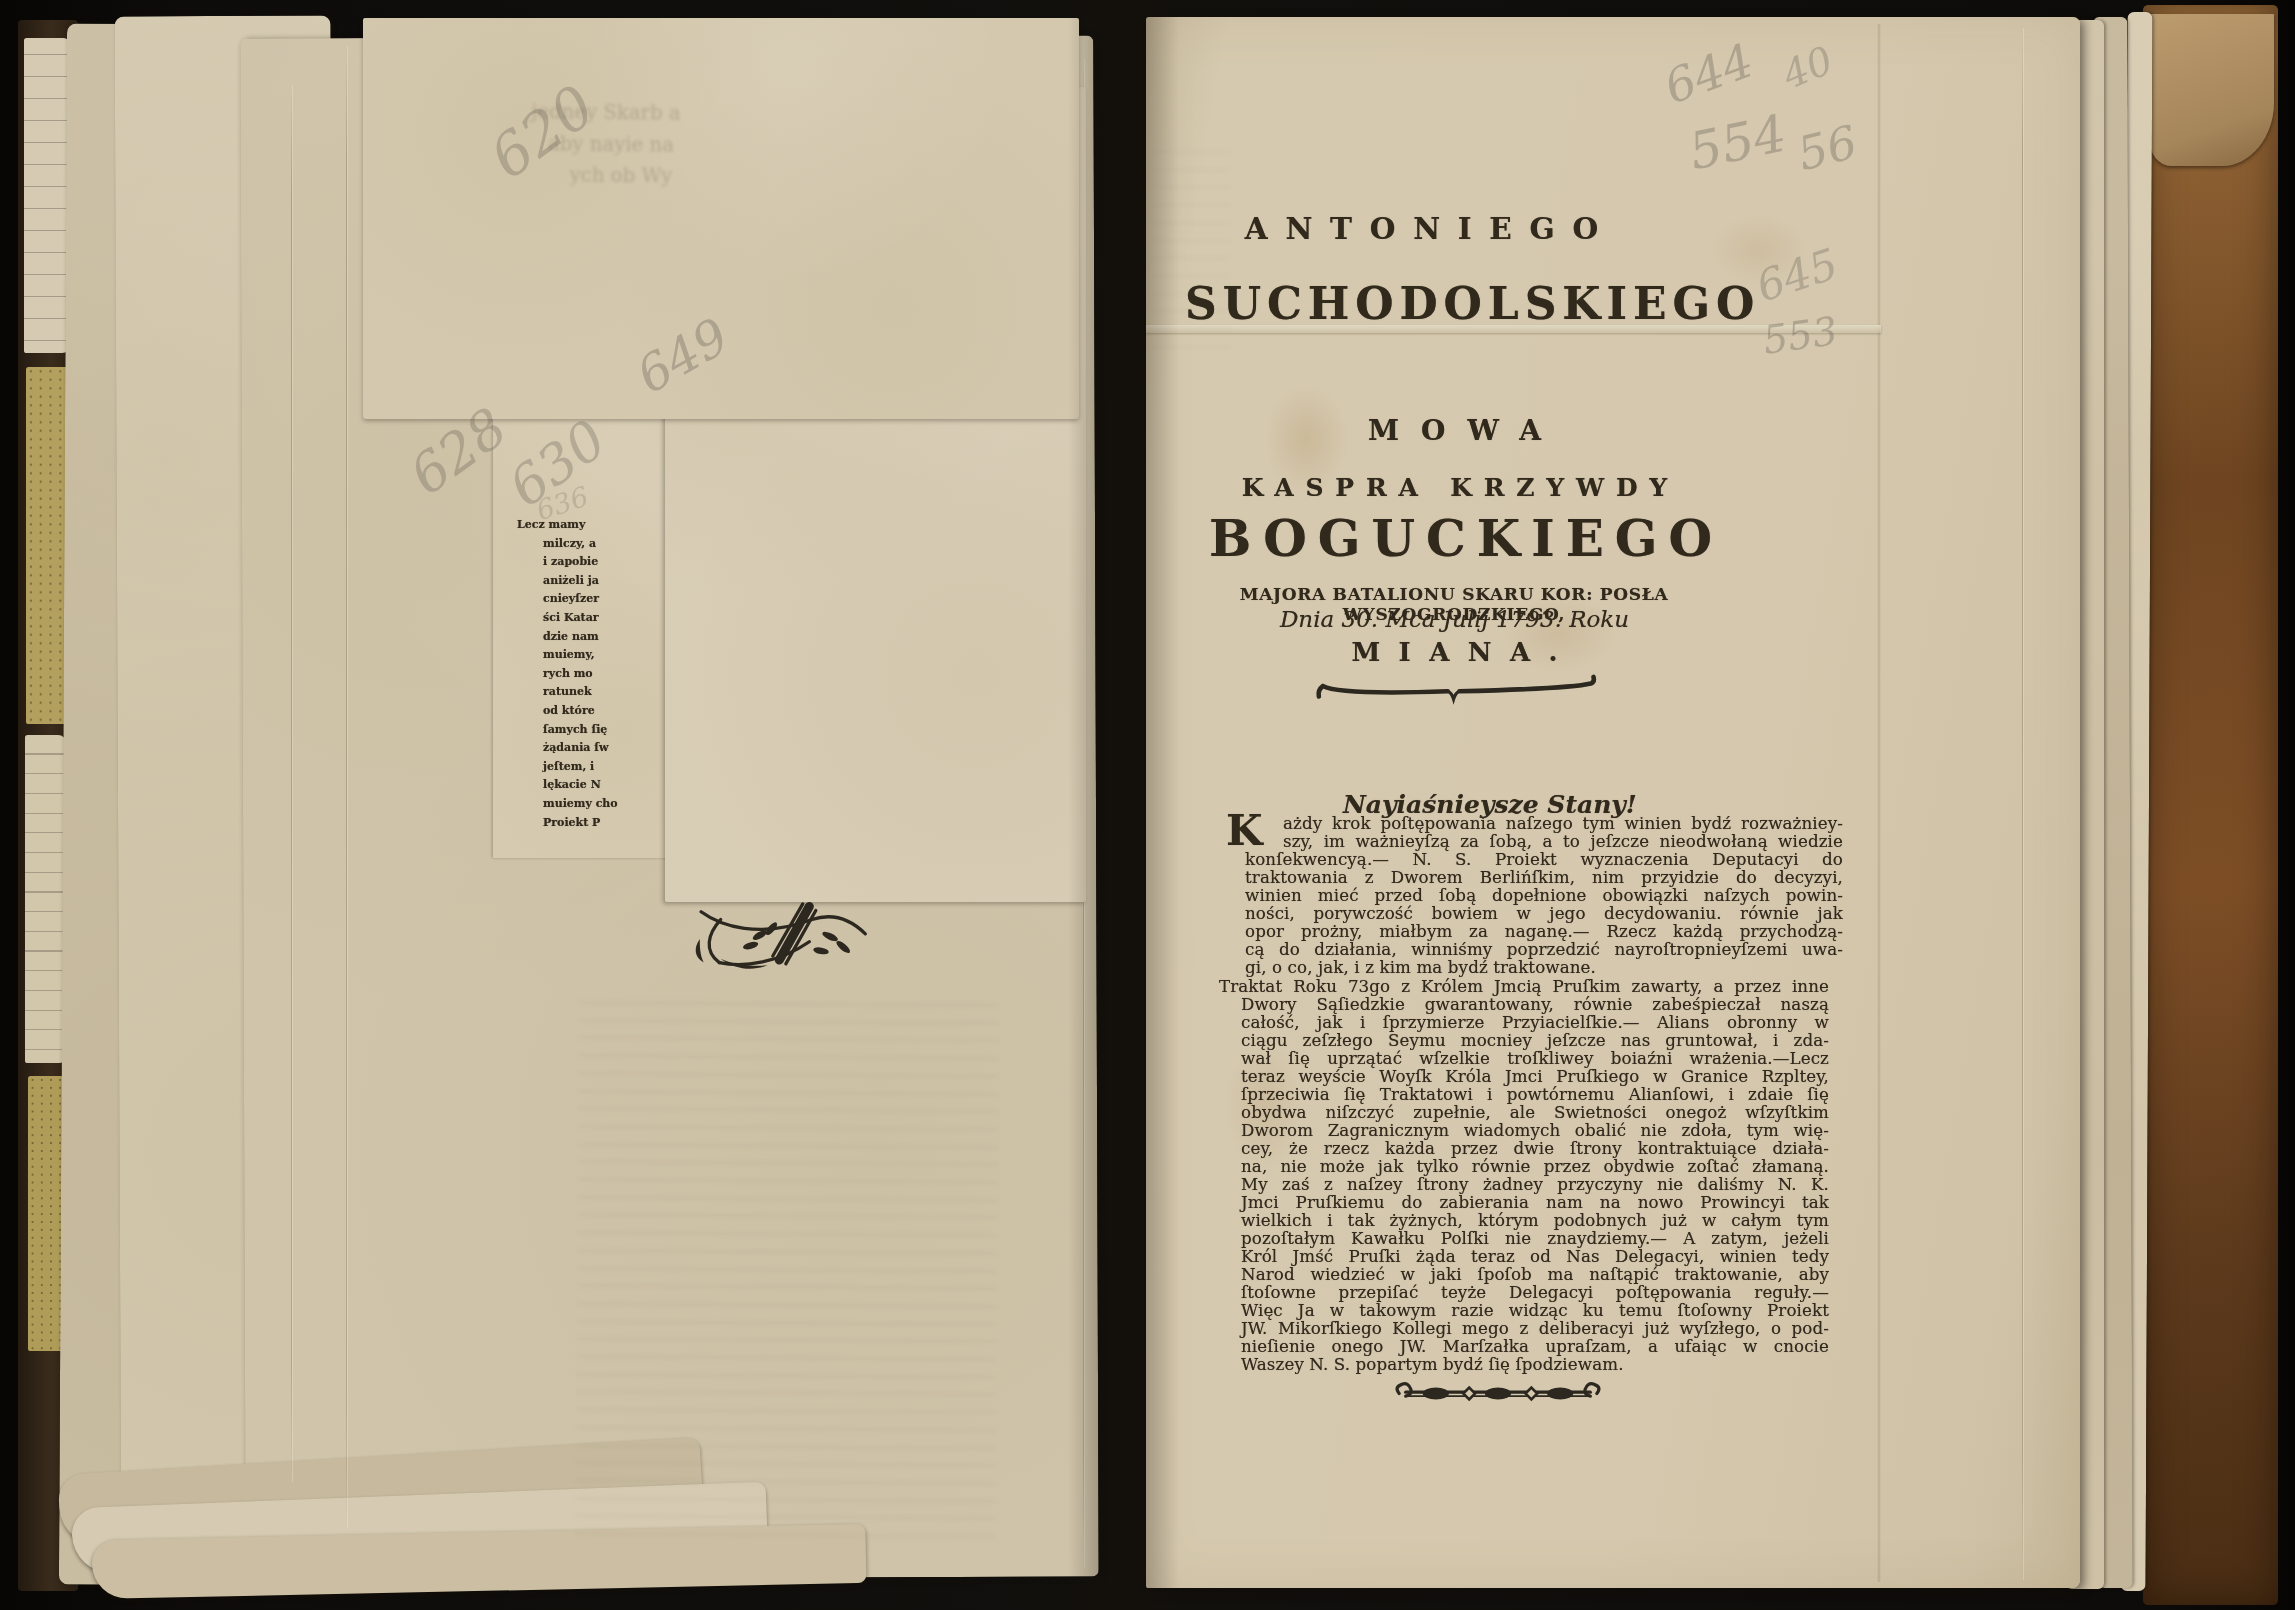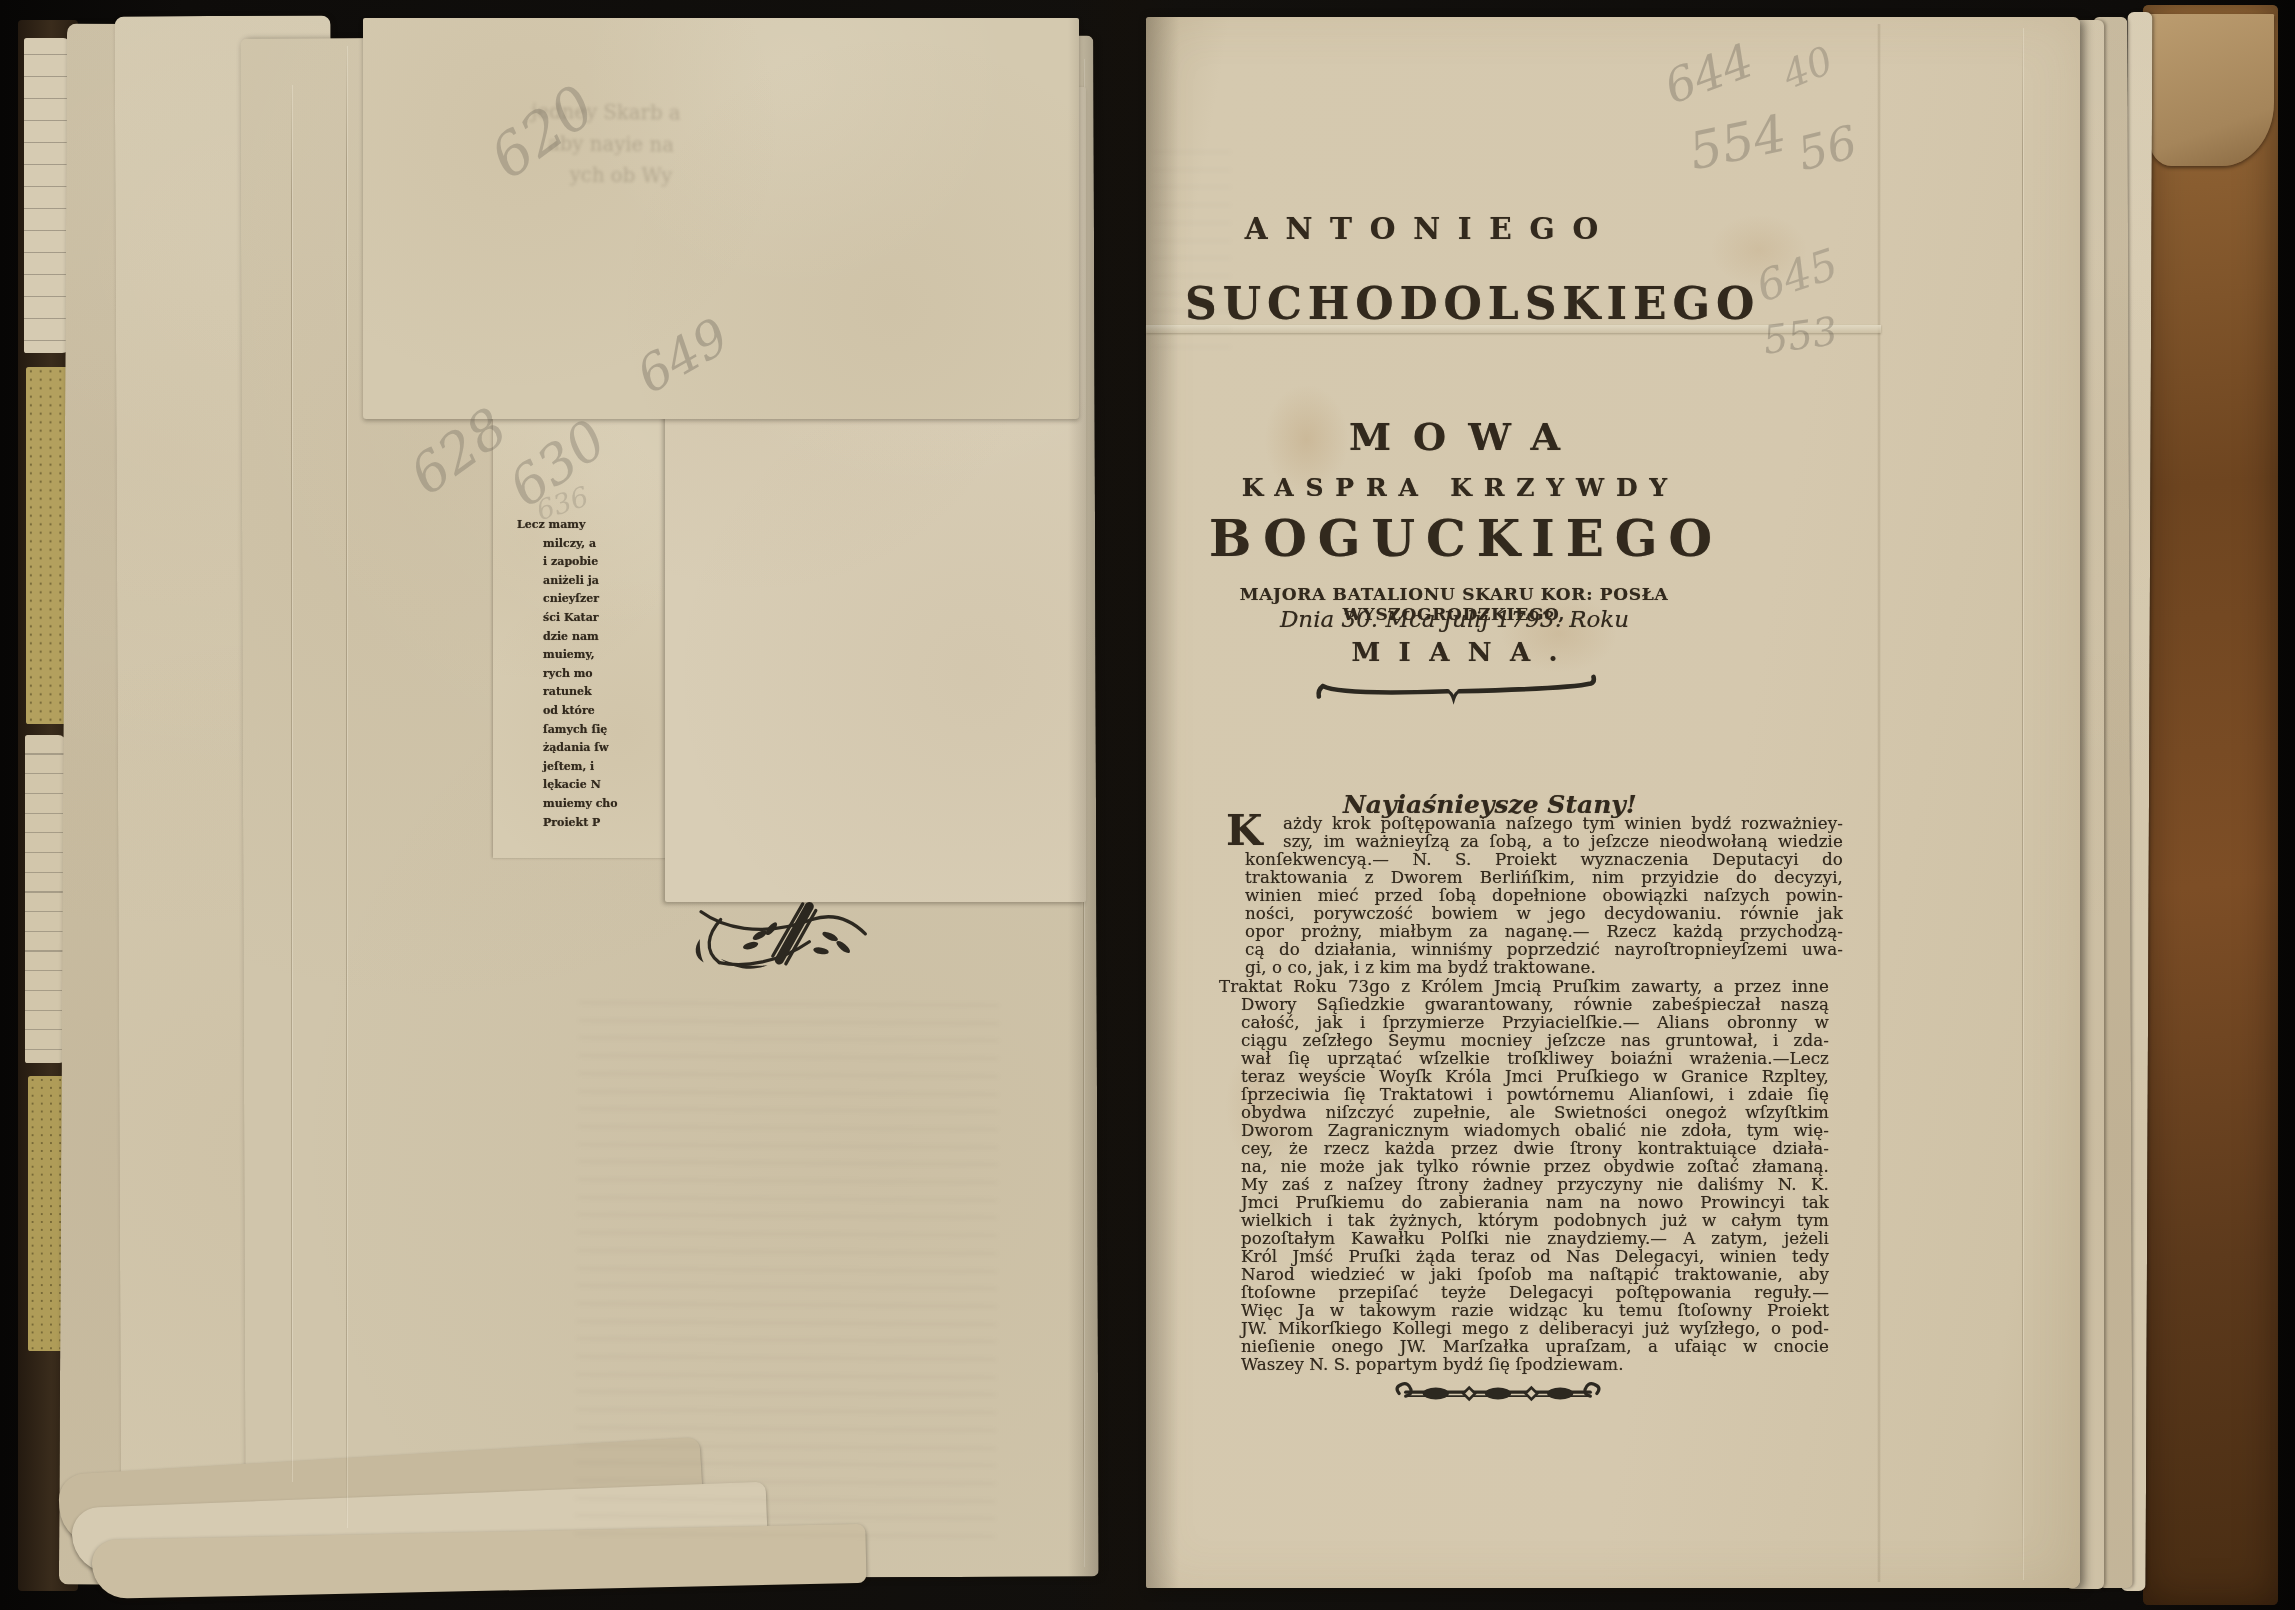--- a/index.html
+++ b/index.html
@@ -151,21 +151,21 @@
                 background:linear-gradient(rgba(226,218,196,.95),rgba(198,186,158,.5));
                 box-shadow:0 1.3px 2px rgba(70,58,38,.3);"></div>
 
     <div class="abs pencil" style="left:518px;top:29px;font-size:47px;transform:rotate(-20deg);opacity:.55;">644</div>
     <div class="abs pencil" style="left:637px;top:27.5px;font-size:39px;transform:rotate(-22deg);opacity:.5;">40</div>
     <div class="abs pencil" style="left:543px;top:96px;font-size:51px;transform:rotate(-12deg);opacity:.55;">554</div>
     <div class="abs pencil" style="left:652px;top:104px;font-size:46px;transform:rotate(-14deg);opacity:.55;">56</div>
     <div class="abs pencil" style="left:610px;top:233px;font-size:43px;transform:rotate(-18deg);opacity:.5;">645</div>
     <div class="abs pencil" style="left:617px;top:296px;font-size:39px;transform:rotate(-8deg);opacity:.55;">553</div>
 
-    <div class="abs ctr ink" style="left:79px;top:397px;width:459px;font-size:38px;font-weight:700;letter-spacing:22px;text-indent:22px;">MOWA</div>
+    <div class="abs ctr ink" style="left:79px;top:397px;width:459px;font-size:28px;font-weight:700;letter-spacing:22px;text-indent:22px;">MOWA</div>
     <div class="abs ctr ink" style="left:79px;top:456px;width:459px;font-size:25px;font-weight:600;letter-spacing:11.8px;text-indent:11.8px;">KASPRA KRZYWDY</div>
     <div class="abs ctr ink" style="left:39px;top:567px;width:538px;font-size:17px;font-weight:600;letter-spacing:0.7px;">MAJORA BATALIONU SKARU KOR: POSŁA WYSZOGRODZKIEGO,</div>
     <div class="abs ctr ink" style="left:52px;top:492px;width:512px;font-size:50px;font-weight:700;letter-spacing:11px;text-indent:11px;">BOGUCKIEGO</div>
     <div class="abs ctr ink" style="left:79px;top:589px;width:459px;font-size:23px;font-style:italic;">Dnia 30. Mca Julij 1793. Roku</div>
     <div class="abs ctr ink" style="left:79px;top:620px;width:459px;font-size:26px;font-weight:600;letter-spacing:18.4px;text-indent:18.4px;">MIANA.</div>
 
     <div class="abs" style="left:167px;top:656px;width:289px;height:34px;">
       <svg width="289" height="34" viewBox="0 0 440 52">
         <g stroke="#2c2820" fill="none" stroke-linecap="round">
           <path d="M14 20 q -8 6 -6 16 M14 20 Q 40 34 205 28" stroke-width="7"></path>

